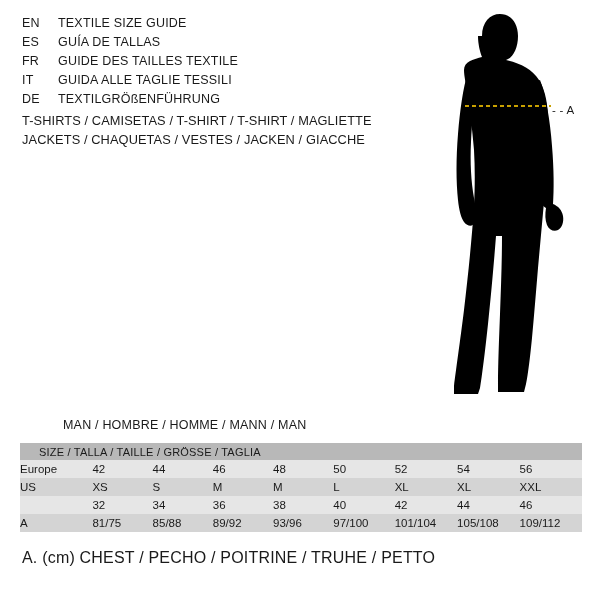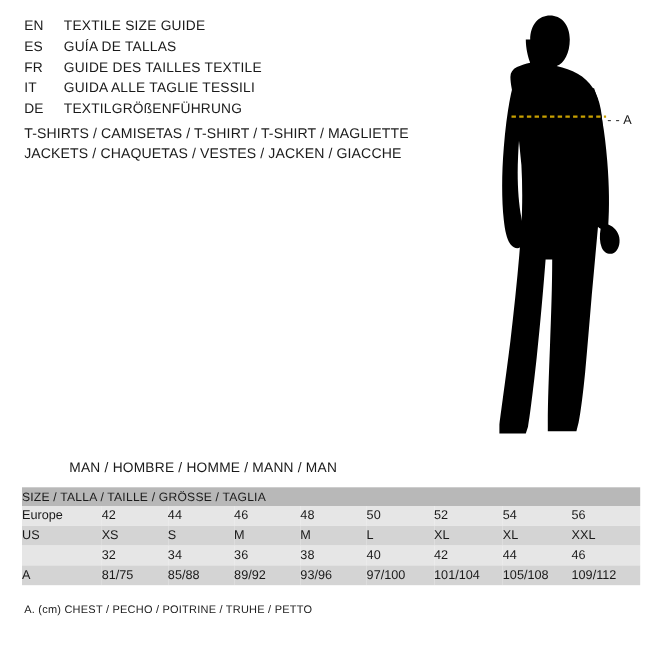--- a/index.html
+++ b/index.html
@@ -102,21 +102,21 @@
     height: 18px;
     vertical-align: middle;
     white-space: nowrap;
   }
   tr.header-row {
     background: #b8b8b8;
   }
   tr.header-row td {
     font-size: 11px;
     letter-spacing: 0.2px;
-    padding-left: 0;
+    padding-left: 19px;
     height: 17px;
   }
   tr.row-light {
     background: #e6e6e6;
     margin-left: 36px;
   }
   tr.row-dark {
     background: #d4d4d4;
   }
   td.label-cell {
@@ -124,21 +124,21 @@
     width: 80px;
   }
   td.val-cell {
     width: 67px;
     text-align: left;
   }
   .footnote {
     position: absolute;
     left: 22px;
     top: 549px;
-    font-size: 10px;
+    font-size: 16px;
     letter-spacing: 0.2px;
     white-space: nowrap;
   }
 </style>
 </head>
 <body>
 
 <div class="page">
 
   <div class="lang-block">

